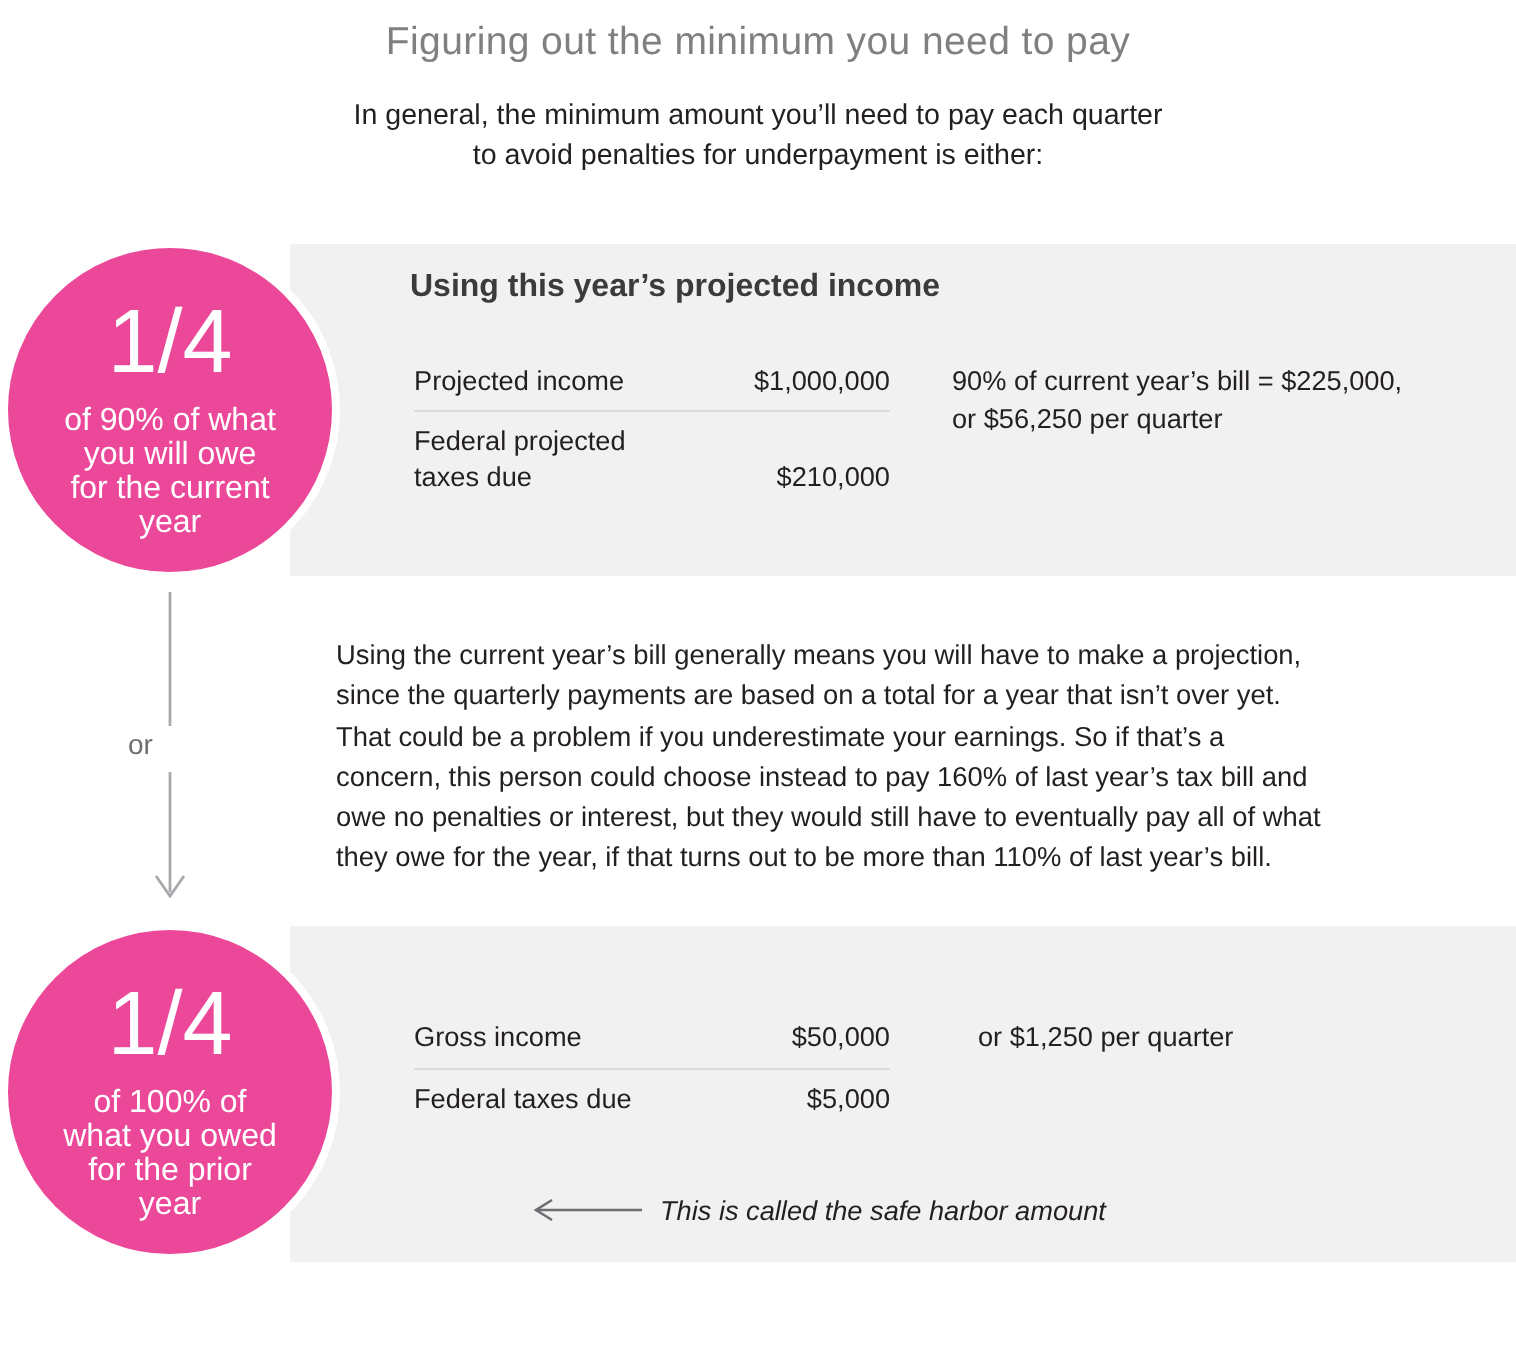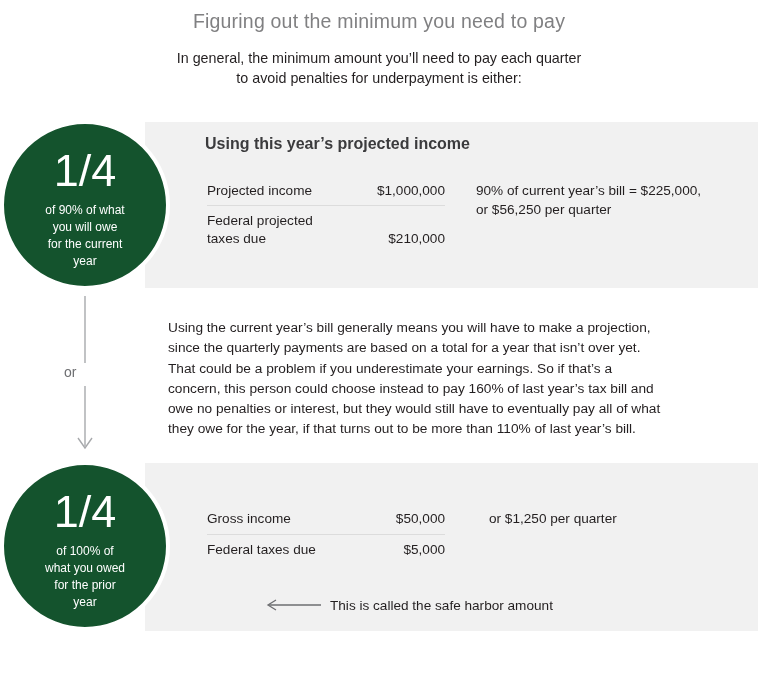--- a/index.html
+++ b/index.html
@@ -89,39 +89,39 @@
     position: absolute;
     border-radius: 50%;
     box-sizing: border-box;
     display: flex;
     flex-direction: column;
     align-items: center;
     justify-content: flex-start;
     text-align: center;
   }
   .circle-main {
-    background: #14532d;
+    background: #ec4899;
     color: #ffffff;
     width: 170px;
     height: 170px;
     border: 4px solid #ffffff;
     text-align: center;
   }
   #circle-current { left: 0px; top: 120px; }
   #circle-prior   { left: 0px; top: 461px; }
 
   .frac {
     font-size: 45px;
     font-weight: 300;
     line-height: 1;
     margin-top: 24px;
     letter-spacing: 0px;
   }
   .circle-sub {
-    font-size: 12px;
+    font-size: 16px;
     line-height: 17px;
     margin-top: 9px;
     padding: 0 16px;
     font-weight: 400;
   }
   .circle-sub span { display: block; white-space: nowrap; }
 
   .circle-badge {
     background: #93bcd8;
     color: #231f20;
@@ -159,20 +159,21 @@
     color: #6d6e71;
   }
 
   
   #safe-harbor-arrow { position: absolute; left: 263px; top: 598px; width: 60px; height: 14px; }
   .safe-harbor-text {
     position: absolute;
     left: 330px;
     top: 598px;
     font-size: 13.6px;
+    font-style: italic;
     color: #231f20;
     white-space: nowrap;
   }
 </style>
 </head>
 <body>
 
 <div id="canvas">
 
   <div class="title">Figuring out the minimum you need to pay</div>

